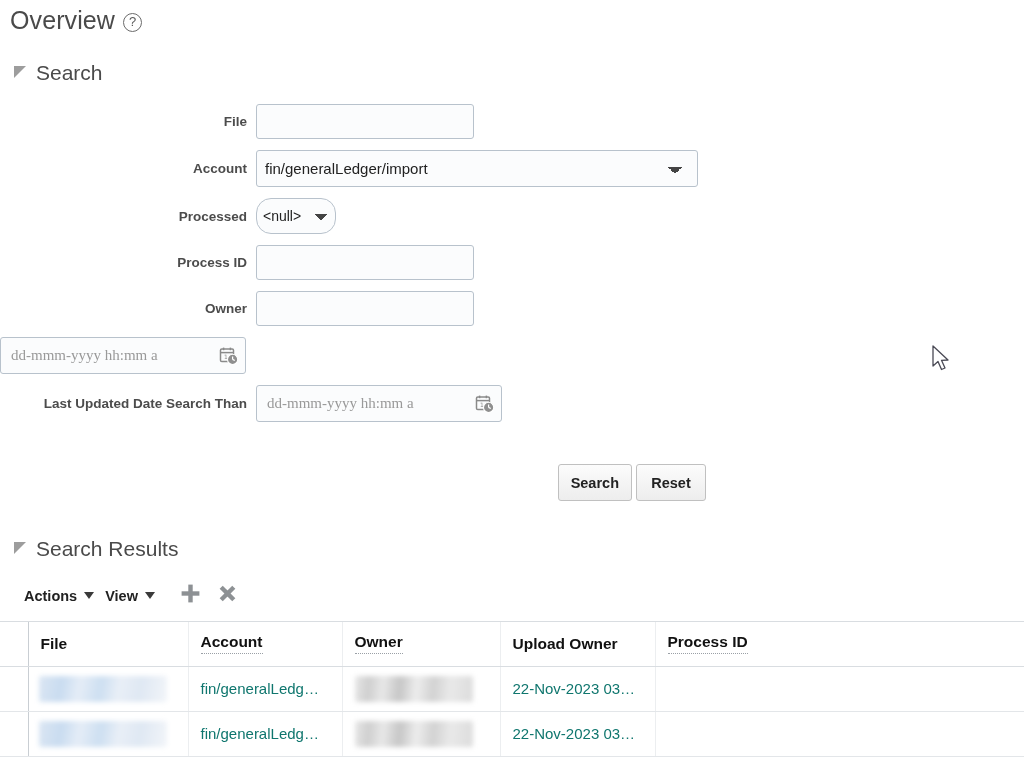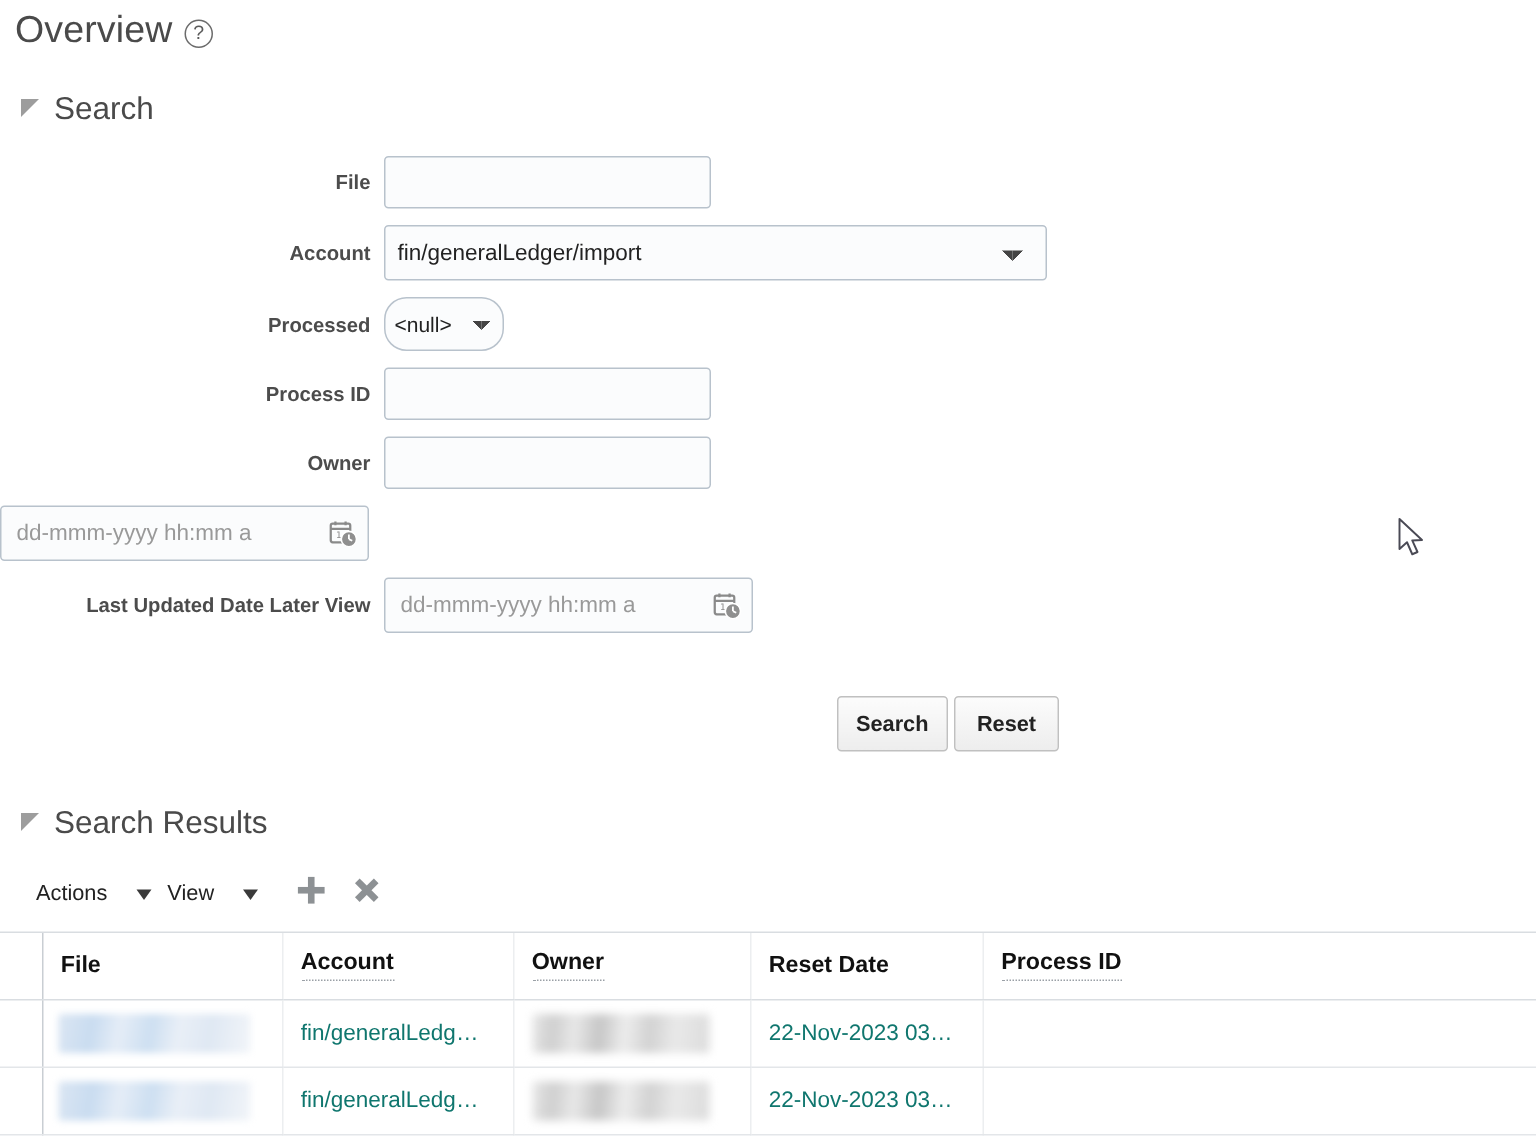--- a/index.html
+++ b/index.html
@@ -95,21 +95,21 @@
   }
   .date-wrap {
     display: flex; align-items: center;
     width: 246px; height: 37px;
     border: 1px solid #b8c2cc; border-radius: 3px;
     background: #fbfcfd; padding: 0 6px 0 8px;
   }
   .date-wrap input {
     flex: 1; border: 0; background: transparent; outline: none;
     font-size: 15px; color: #333;
-    font-family: Liberation Sans, sans-serif;
+    font-family: Liberation Serif, serif;
   }
   .date-wrap input::placeholder { color: #999; }
   .cal-icon { width: 20px; height: 20px; flex: 0 0 20px; }
 
   
   .btn-row {
     position: absolute; left: 0; top: 464px; width: 706px;
     display: flex; justify-content: flex-end; gap: 4px;
   }
   .btn {
@@ -120,23 +120,24 @@
     font-family: "Liberation Sans", sans-serif;
     cursor: pointer;
   }
 
   
   .results-toolbar {
     position: absolute; left: 22px; top: 583px;
     display: flex; align-items: center; gap: 0px;
   }
   .menu-btn {
-    display: flex; align-items: center; gap: 19px;
+    display: flex; align-items: center; gap: 7px;
     font-size: 14.5px; color: #222; padding: 2px 9px 2px 2px;
     cursor: pointer;
+    font-weight: bold;
   }
   .caret-down {
     width: 0; height: 0;
     border-left: 5.5px solid transparent;
     border-right: 5.5px solid transparent;
     border-top: 7px solid #3a3a3a;
   }
   .tb-icon { margin-left: 16px; cursor: pointer; }
 
   
@@ -244,21 +245,21 @@
             <text x="5" y="12.6" font-size="6" fill="#8a8a8a" font-family="DejaVu Sans, sans-serif">1</text>
             <circle cx="13.6" cy="13.4" r="5.1" fill="#8f8f8f" stroke="#ffffff" stroke-width="1.1"></circle>
             <line x1="13.6" y1="10.4" x2="13.6" y2="13.4" stroke="#ffffff" stroke-width="1.2"></line>
             <line x1="13.6" y1="13.4" x2="15.8" y2="14.5" stroke="#ffffff" stroke-width="1.2"></line>
           </svg>
         </span>
       </div>
     </div>
 
     <div class="form-row">
-      <div class="form-label">Last Updated Date Later View</div>
+      <div class="form-label">Last Updated Date Search Than</div>
       <div class="date-wrap">
         <input type="text" placeholder="dd-mmm-yyyy hh:mm a" style="">
         <span class="cal-icon">
           <svg viewBox="0 0 20 20" width="20" height="20">
             <rect x="1.5" y="3" width="13" height="12.5" rx="1.3" fill="none" stroke="#8a8a8a" stroke-width="1.5"></rect>
             <line x1="1.5" y1="6.6" x2="14.5" y2="6.6" stroke="#8a8a8a" stroke-width="1.5"></line>
             <line x1="4.6" y1="1.6" x2="4.6" y2="4.2" stroke="#8a8a8a" stroke-width="1.5"></line>
             <line x1="11.4" y1="1.6" x2="11.4" y2="4.2" stroke="#8a8a8a" stroke-width="1.5"></line>
             <text x="5" y="12.6" font-size="6" fill="#8a8a8a" font-family="DejaVu Sans, sans-serif">1</text>
             <circle cx="13.6" cy="13.4" r="5.1" fill="#8f8f8f" stroke="#ffffff" stroke-width="1.1"></circle>
@@ -312,21 +313,21 @@
         <col style="width:158px">
           <col style="width:155px">
           <col style="width:369px">
       </colgroup>
       <thead>
         <tr>
           <th class="sel-col"></th>
           <th><span>File</span></th>
           <th><span class="sortable">Account</span></th>
           <th><span class="sortable">Owner</span></th>
-          <th><span>Reset Date</span></th>
+          <th><span>Upload Owner</span></th>
           <th><span class="sortable">Process ID</span></th>
         </tr>
       </thead>
       <tbody>
         <tr>
           <td class="sel-col"></td>
           <td>
               <div class="blur-file"></div>
             </td>
           <td>fin/generalLedg…</td>

